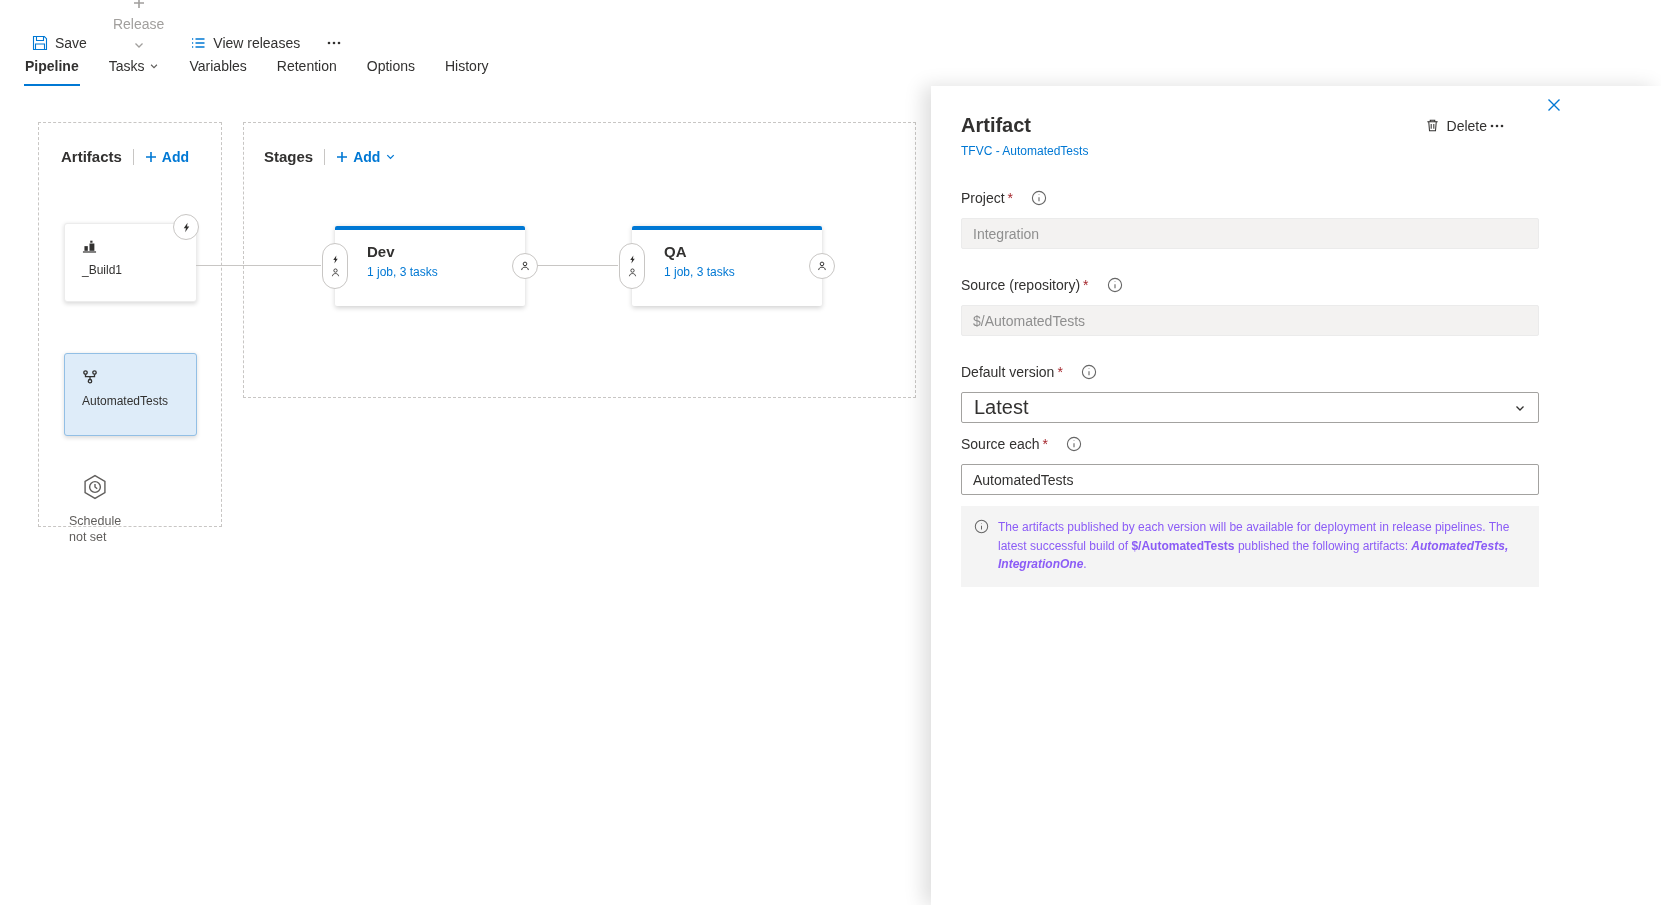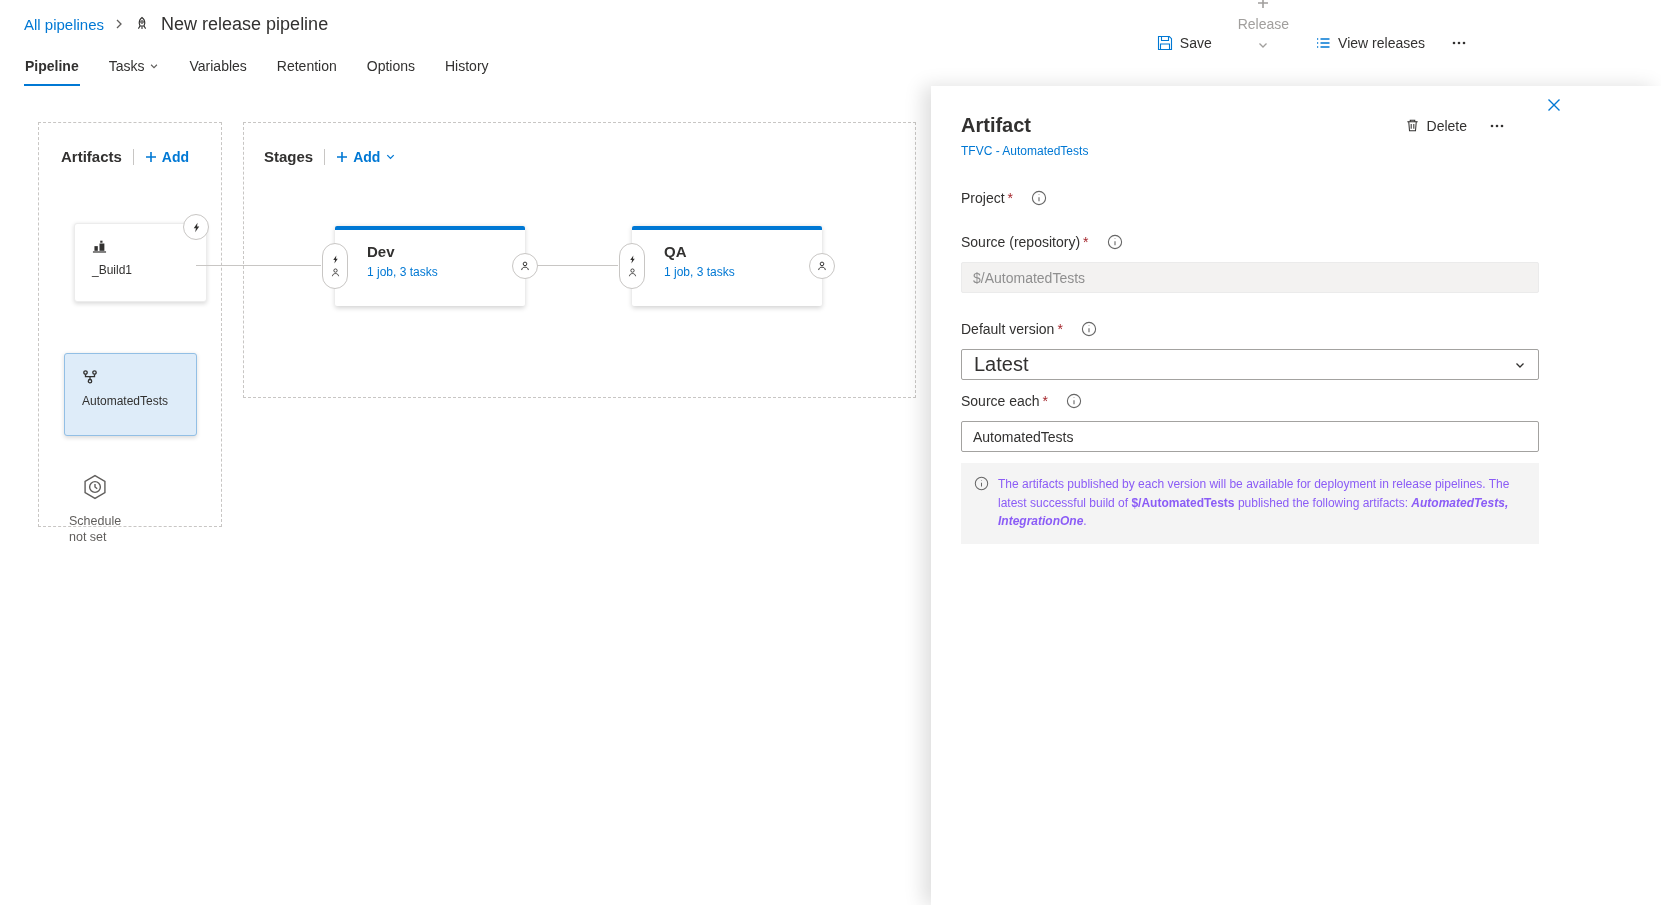--- a/index.html
+++ b/index.html
@@ -33,21 +33,21 @@
   .artifacts-box { left:38px; top:34px; width:184px; height:405px; }
   .stages-box { left:243px; top:34px; width:673px; height:276px; }
   .box-header { display:flex; align-items:center; gap:11px; padding:25px 0 0 22px; }
   .stages-box .box-header { padding-left:20px; }
   .box-title { font-size:15px; font-weight:bold; color:#323130; }
   .vdiv { width:1px; height:16px; background:#c8c6c4; }
   .add-link { display:flex; align-items:center; gap:5px; color:#0078d4; font-size:14px; font-weight:bold; cursor:pointer; }
 
   .artifact-card { position:absolute; width:133px; background:#fff; border:1px solid #ececec;
                    border-radius:3px; box-shadow:0 1.6px 4px rgba(0,0,0,.14); padding:15px 8px 0 17px; cursor:pointer; }
-  .card-build { left:35px; top:100px; height:79px; }
+  .card-build { left:25px; top:100px; height:79px; }
   .card-tests { left:25px; top:230px; height:83px; background:#deecf9; border-color:#92bfe5; }
   .card-name { font-size:12px; color:#323130; margin-top:9px; white-space:nowrap; }
   .badge { position:absolute; top:-10px; right:-3px; width:26px; height:26px; border-radius:50%;
            background:#fff; border:1px solid #c8c6c4; display:flex; align-items:center; justify-content:center; cursor:pointer; }
 
   .schedule { position:absolute; left:30px; top:350px; display:flex; align-items:center; gap:12px;
               color:#605e5c; font-size:12.5px; line-height:1.3; cursor:pointer;flex-direction:column; }
 
   .stage-card { position:absolute; width:190px; height:80px; background:#fff; border-radius:2px;
                 box-shadow:0 1.6px 5px rgba(0,0,0,.18); cursor:pointer; }
@@ -67,21 +67,21 @@
   .conn-1 { left:196px; width:125px; }
   .conn-2 { left:537px; width:81px; }
 
   
   .panel { position:absolute; top:86px; right:0; width:730px; height:819px; background:#fff;
            box-shadow:-8px 0 18px rgba(0,0,0,.13); }
   .panel-close { position:absolute; top:8px; left:612px; background:none; border:none; cursor:pointer; padding:4px; }
   .panel-content { padding:28px 0 0 30px; width:640px; }
   .panel-head { display:flex; align-items:center; justify-content:space-between; width:578px; }
   .panel-title { font-size:20px; font-weight:bold; color:#323130; }
-  .panel-actions { display:flex; align-items:center; gap:20px; padding-right:32px; }
+  .panel-actions { display:flex; align-items:center; padding-right:32px; }
   .delete-btn { display:flex; align-items:center; gap:7px; background:none; border:none;
                 font-family:inherit; font-size:14px; color:#323130; cursor:pointer; }
   .icon-only-btn { background:none; border:none; cursor:pointer; padding:2px; }
   .source-link { display:inline-block; margin-top:7px; font-size:12px; color:#0078d4; text-decoration:none; cursor:pointer; }
 
   .field { margin-top:28px; width:578px; }
   .field.tight { margin-top:13px; }
   .label-row { display:flex; align-items:center; }
   .flabel { font-size:14px; color:#323130; }
   .req { color:#a4262c; margin-left:3px; }
@@ -96,36 +96,20 @@
   .note { margin-top:11px; width:578px; background:#f4f4f4; padding:12px 14px 13px 13px;
           display:flex; gap:9px; align-items:flex-start; }
   .note-text { font-size:12px; line-height:1.55; color:#8b5cf6; }
 </style>
 </head>
 <body>
 
 <div>
 
   <header class="topbar">
-    <div class="crumbs">
-      <a class="crumb-link">All pipelines</a>
-      <span>
-        <svg width="12" height="12" viewBox="0 0 12 12" fill="none" stroke="#605e5c" stroke-width="1.3">
-            <path d="M4 2l4 4-4 4"></path>
-          </svg>
-      </span>
-      <span>
-        <svg width="16" height="16" viewBox="0 0 16 16" fill="none" stroke="#323130" stroke-width="1.1">
-          <path d="M8 1.5c1.8 1.2 2.8 3.3 2.8 5.6L10 10H6l-.8-2.9c0-2.3 1-4.4 2.8-5.6z"></path>
-          <circle cx="8" cy="6" r="1.2"></circle>
-            <path d="M6 10l-1.6 2.6M10 10l1.6 2.6M8 10.2V13"></path>
-        </svg>
-      </span>
-      <h1 class="page-title">New release pipeline</h1>
-    </div>
 
     <div class="cmdbar">
       <button class="cmd">
         <span>
           <svg width="16" height="16" viewBox="0 0 16 16" fill="none" stroke="#0078d4" stroke-width="1.1">
             <path d="M1.5 1.5h10.8l2.2 2.2v10.8H1.5z"></path>
               <path d="M4.5 1.5v4h7v-4"></path>
               <path d="M3.5 14.5V9h9v5.5"></path>
           </svg>
         </span>
@@ -382,20 +366,21 @@
           <span class="flabel">Project</span>
           <span class="req">*</span>
           <span class="info-ic">
             <svg width="16" height="16" viewBox="0 0 16 16" fill="none" stroke="#666" stroke-width="1.1">
                 <circle cx="8" cy="8" r="6.6"></circle>
                 <path d="M8 7.2v4"></path>
                 <path d="M8 4.5v.5"></path>
               </svg>
           </span>
         </div>
+        <input class="tinput" disabled="" value="Integration" style="">
       </div>
 
       
       <div class="field">
         <div class="label-row">
           <span class="flabel">Source (repository)</span>
           <span class="req">*</span>
           <span class="info-ic">
             <svg width="16" height="16" viewBox="0 0 16 16" fill="none" stroke="#666" stroke-width="1.1">
                 <circle cx="8" cy="8" r="6.6"></circle>

